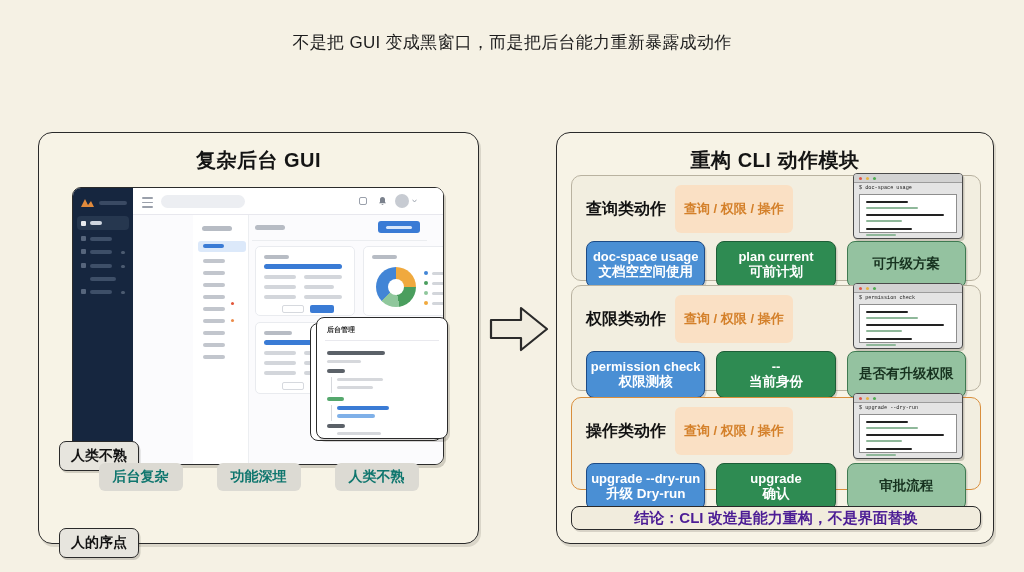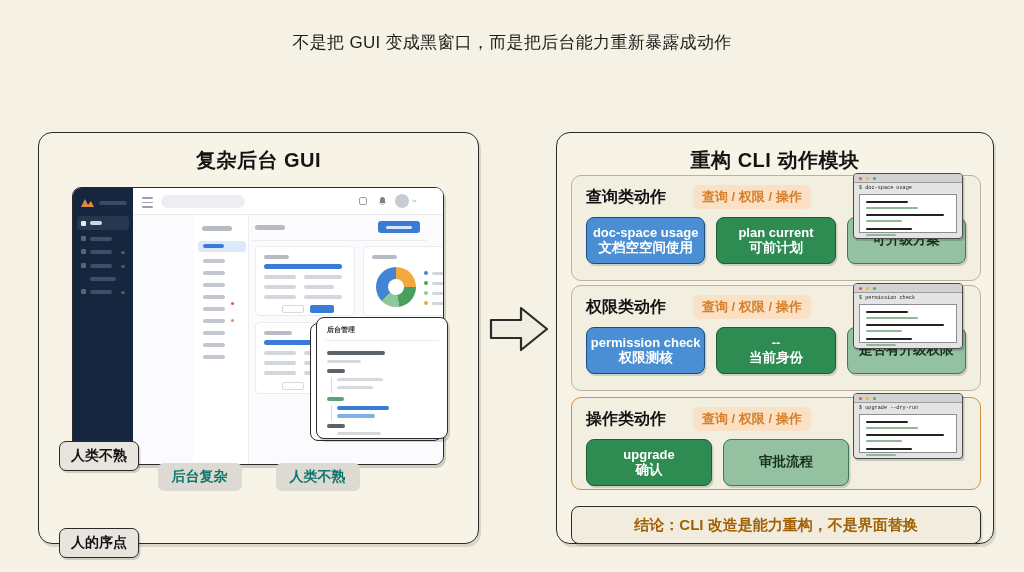--- a/index.html
+++ b/index.html
@@ -104,24 +104,24 @@
 
   
   .sect {
     position: absolute; left: 14px; width: 410px;
     border: 1.3px solid #b9b2a0; border-radius: 10px; background: #f2eee0;
   }
   .sect.accent { border-color: #d98e3c; }
   .s1 { top: 42px;  height: 106px; }
   .s2 { top: 152px; height: 106px; }
   .s3 { top: 264px; height: 93px; }
-  .sect-head { display: flex; align-items: center; gap: 27px; padding: 9px 0 0 14px; }
+  .sect-head { display: flex; align-items: center; gap: 9px; padding: 9px 0 0 14px; }
   .sect-name { font-size: 16px; font-weight: bold; color: #111; white-space: nowrap; }
   .sect-tag {
-    background: #fae0c4; border-radius: 6px; padding: 3px 9px;
+    background: #fae0c4; border-radius: 6px; padding: 15px 9px;
     font-size: 13px; font-weight: bold; color: #d4802a; white-space: nowrap;
   }
   .chips { display: flex; gap: 11px; padding: 8px 14px 0 14px; }
   .chip {
     width: 126px; height: 47px; border-radius: 8px;
     display: flex; flex-direction: column; align-items: center; justify-content: center;
     font-weight: bold; line-height: 1.2; box-shadow: 1.5px 2px 0 rgba(40,36,24,.17);
     text-align: center;
   }
   .chip .en { font-size: 13px; }
@@ -140,24 +140,24 @@
   .t2 { left: 853px; top: 283px; }
   .t3 { left: 853px; top: 393px; }
   .term-bar { position: absolute; left: 0; top: 0; right: 0; height: 9px; background: #d2d2d2; border-bottom: 1px solid #9c9c9c; }
   .dot { position: absolute; top: 3px; width: 3.4px; height: 3.4px; border-radius: 50%; }
   .term-cmd { position: absolute; left: 5px; top: 11px; font-size: 5.2px; color: #222; font-family: "Liberation Mono", monospace; white-space: nowrap; }
   .term-body { position: absolute; left: 5px; top: 20px; right: 5px; bottom: 5px; background: #fff; border: 1px solid #8e8e8e; }
   .tline { position: absolute; height: 2px; border-radius: 1px; }
 
   
   .concl {
-    position: absolute; left: 14px; top: 373px; width: 410px; height: 38px;
+    position: absolute; left: 14px; top: 373px; width: 410px; height: 24px;
     border: 1.4px solid #2a2a2a; border-radius: 8px; background: #f1ecdd;
     display: flex; align-items: center; justify-content: center;
-    font-size: 15px; font-weight: bold; color: #a16207;
+    font-size: 15px; font-weight: bold; color: #4c1d95;
     box-shadow: 1.5px 2px 0 rgba(40,36,24,.15);
   }
 </style>
 </head>
 <body>
 
 <div class="stage">
 
   <div class="hdr">
     <div class="hdr-sub">不是把 GUI 变成黑窗口，而是把后台能力重新暴露成动作</div>
@@ -289,20 +289,21 @@
       <div class="mk-bar" style="left:20px;top:96px;width:38px;height:4px;background:#7fb0e8;"></div>
       <div class="mk-bar" style="left:10px;top:106px;width:18px;height:4px;background:#5b6168;"></div>
       <div class="mk-bar" style="left:20px;top:114px;width:44px;height:3px;background:#d6d8dc;"></div>
     </div>
 
     <div class="callout c1">人类不熟</div>
     <div class="callout c2">人的序点</div>
 
     <div class="bottom-tags">
       <div class="btag">后台复杂</div>
+      <div class="btag">功能深埋</div>
       <div class="btag">人类不熟</div>
     </div>
   </div>
 
   <svg class="arrow" viewBox="0 0 64 58">
     <path d="M4 20 L34 20 L34 8 L60 29 L34 50 L34 38 L4 38 Z" fill="#f0ecdf" stroke="#2a2a2a" stroke-width="2.2" stroke-linejoin="round"></path>
   </svg>
 
   <div class="panel panel-right">
     <div class="panel-title">重构 CLI 动作模块</div>
@@ -346,20 +347,24 @@
         </div>
       </div>
     </div>
 
     <div class="sect s3 accent">
       <div class="sect-head">
         <div class="sect-name">操作类动作</div>
         <div class="sect-tag">查询 / 权限 / 操作</div>
       </div>
       <div class="chips">
+        <div class="chip chip-blue">
+          <span class="en">upgrade --dry-run</span>
+          <span class="cn">升级 Dry-run</span>
+        </div>
         <div class="chip chip-green">
           <span class="en">upgrade</span>
           <span class="cn">确认</span>
         </div>
         <div class="chip chip-mint">
           <span class="cn">审批流程</span>
         </div>
       </div>
     </div>
 

